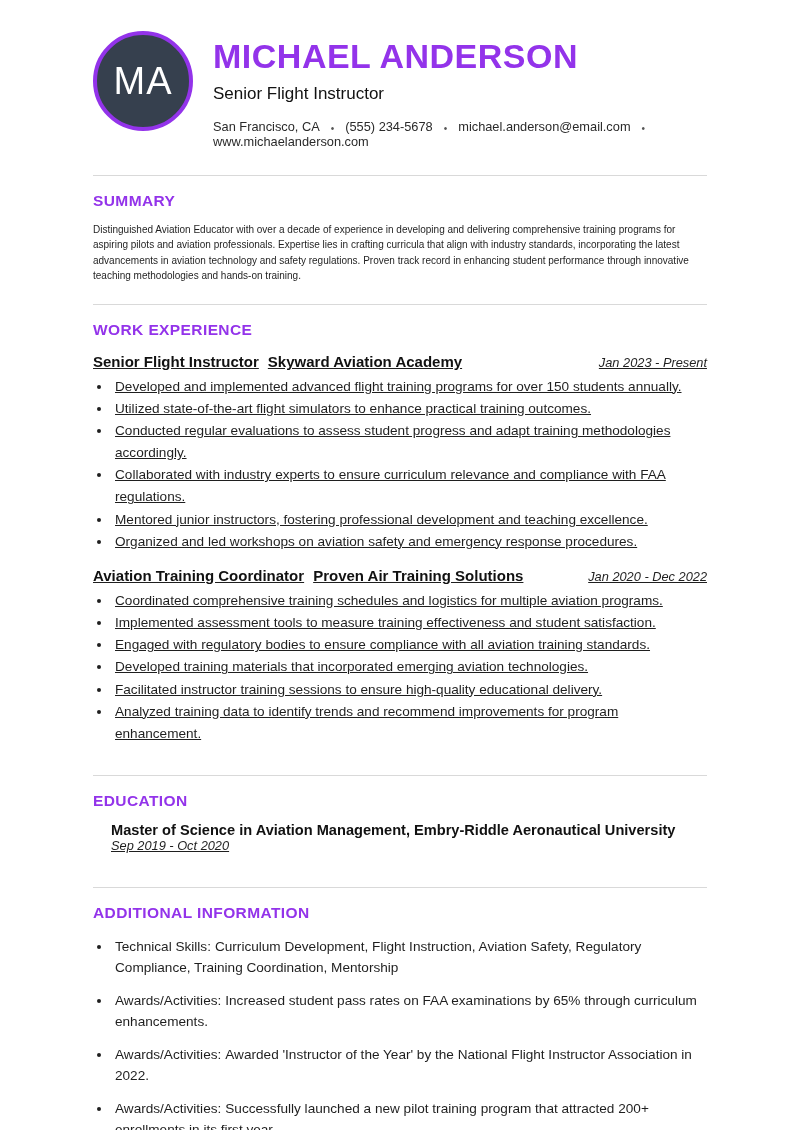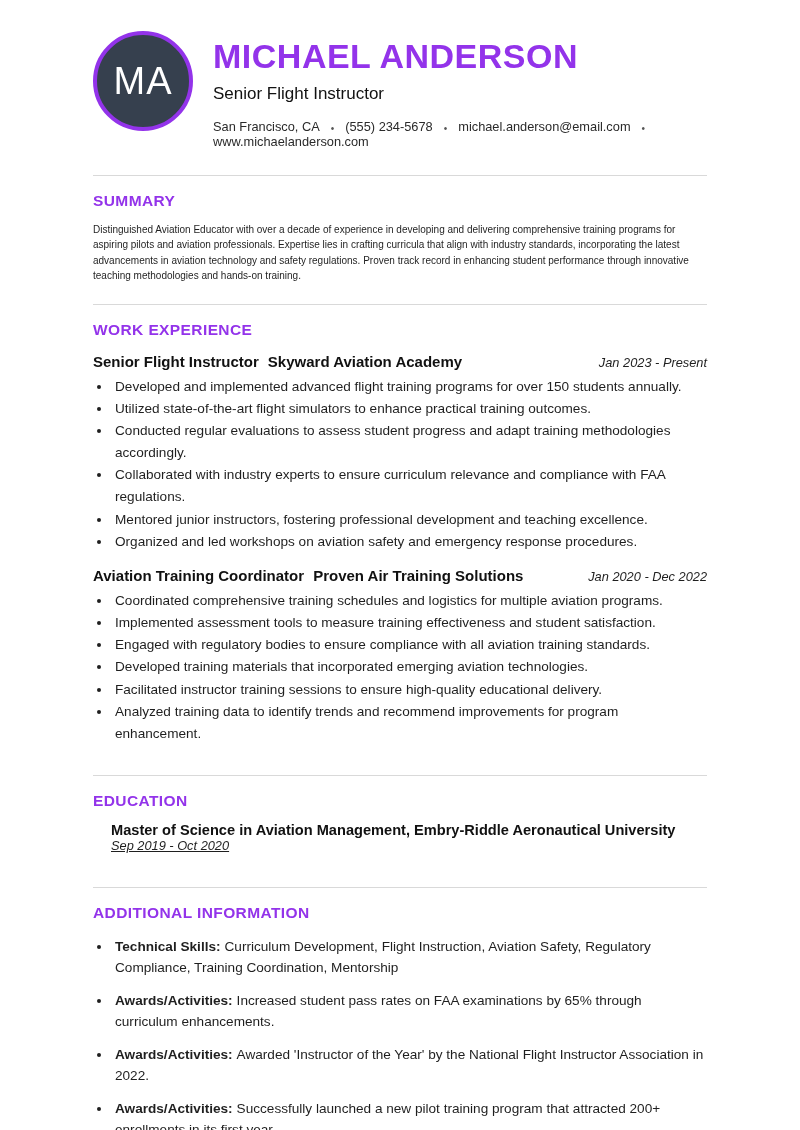--- a/index.html
+++ b/index.html
@@ -84,21 +84,21 @@
     margin-bottom: 12px;
   }
   .summary-text {
     font-size: 10px;
     line-height: 1.55;
     color: #1f1f1f;
     margin-bottom: 20px;
   }
 
   
-  .job { margin-bottom: 10px; }
+  .job { margin-bottom: 10px; text-decoration: underline; }
   .job-header {
     display: flex;
     justify-content: space-between;
     align-items: baseline;
     margin-top: 14px;
     margin-bottom: 6px;
   }
   .job-title-line { font-size: 15px; font-weight: 700; color: #111111; }
   .job-company { margin-left: 9px; }
   .job-dates {
@@ -144,21 +144,21 @@
     padding-left: 19px;
     margin-top: 14px;
   }
   ul.info-list li {
     font-size: 13.6px;
     line-height: 1.55;
     color: #1f1f1f;
     padding-left: 3px;
     margin-bottom: 12px;
   }
-  ul.info-list li .info-label { font-weight: 700; margin-right: 4px; }
+  ul.info-list li .info-label { font-weight: 400; margin-right: 4px; }
 </style>
 </head>
 <body>
 
 <div class="page">
 
   <header class="header">
     <div class="avatar">
       <span class="avatar-initials">MA</span>
     </div>

